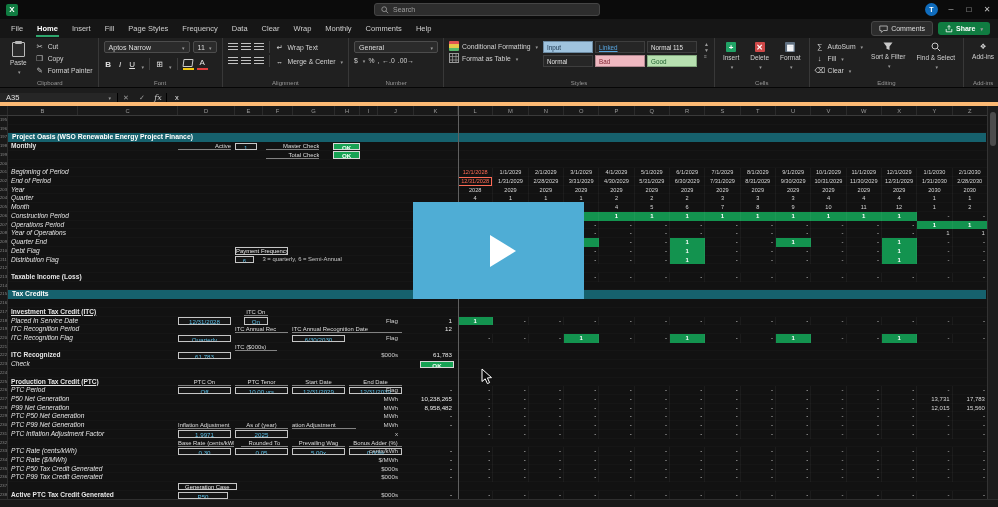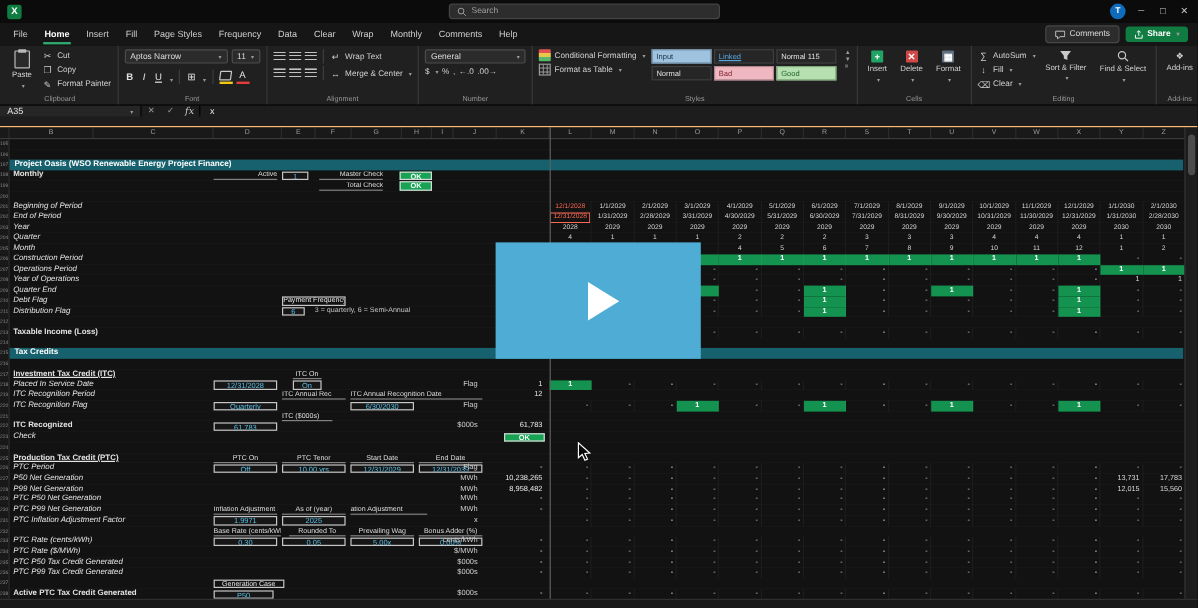--- a/index.html
+++ b/index.html
@@ -77,21 +77,21 @@
   .chip.linked{color:#58a6e0;text-decoration:underline}
   .chip.bad{background:#efb8c0;color:#7c1f2d;border-color:#b38891}
   .chip.good{background:#b7e0b0;color:#1d5e2d;border-color:#83a97e}
   .chipnav{display:flex;flex-direction:column;justify-content:center;gap:0;color:#9a9a9a;font-size:5px;padding-left:2px}
   .cellico{width:10px;height:10px;border-radius:1px;color:#fff;font-size:8px;display:flex;
            align-items:center;justify-content:center;font-weight:bold}
   .ins{background:#21a366}.del{background:#cf4848}.fmt{background:#5f6f80}
 
   
   #fbar{position:absolute;top:88px;left:0;right:0;height:18px;background:#1d1d1d;display:flex;
-        align-items:flex-start;border-bottom:1px solid #fdba74;z-index:7;box-sizing:border-box}
+        align-items:flex-end;border-bottom:4px solid #fdba74;z-index:7;box-sizing:border-box}
   .namebox{width:118px;background:#262626;display:flex;align-items:center;justify-content:space-between;
            padding:0 6px;font-size:7.5px;color:#e0e0e0;border-right:1px solid #000;box-sizing:border-box}
   .fico{width:16px;display:flex;align-items:center;justify-content:center;color:#9a9a9a;font-size:7px}
   .fico.x::after{content:"✕"}
   .fico.ck::after{content:"✓"}
   .fico.fx{font-style:italic;font-family:"DejaVu Serif",serif;color:#c9c9c9;font-size:8px}
   .fcontent{flex:1;display:flex;align-items:center;padding-left:8px;font-size:7.5px;color:#e6e6e6;border-left:1px solid #000}
 
   
   #colheaders{position:absolute;top:106px;left:0;right:0;height:10px;background:#191919;

